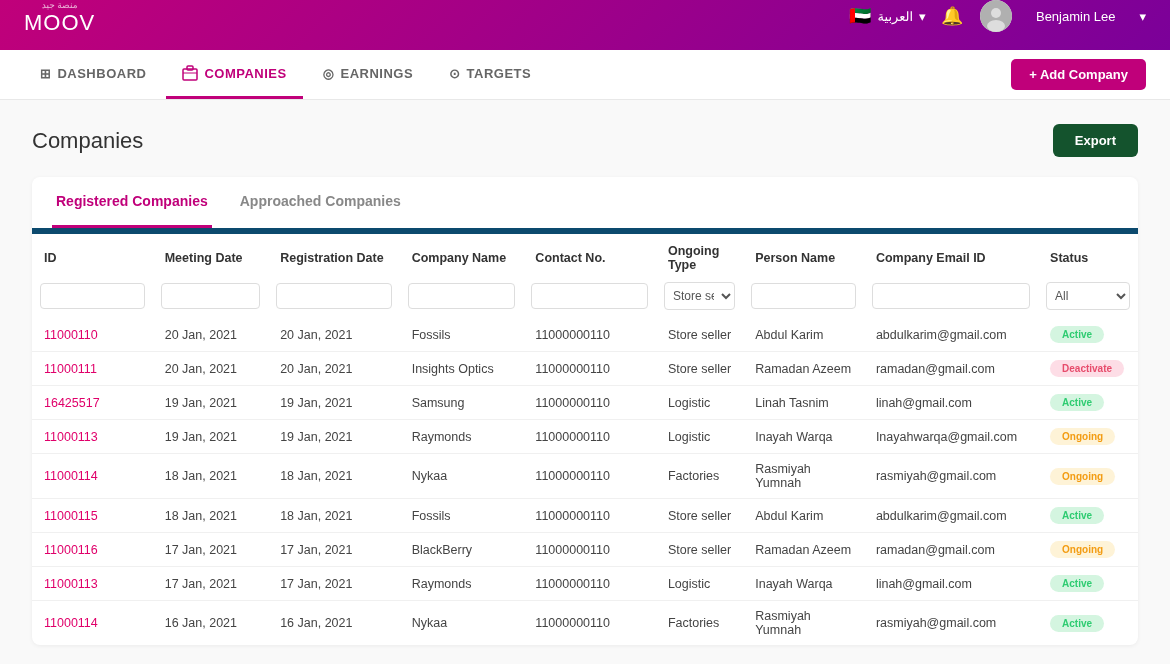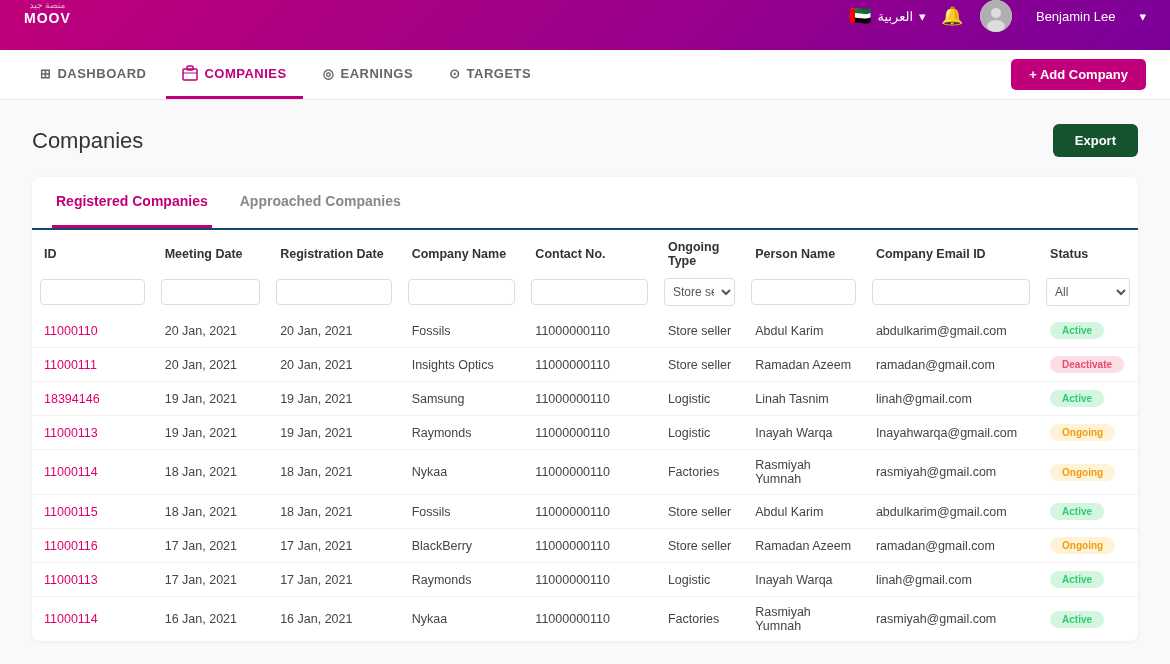--- a/index.html
+++ b/index.html
@@ -14,22 +14,22 @@
       justify-content: space-between;
       padding: 0 24px;
     }
     .logo {
       display: flex;
       align-items: center;
       gap: 8px;
     }
     .logo-text {
       color: white;
-      font-size: 14px;
-      font-weight: 700;
+      font-size: 22px;
+      font-weight: 400;
       letter-spacing: 1px;
     }
     .logo-sub {
       color: rgba(255,255,255,0.7);
       font-size: 9px;
       display: block;
       text-align: center;
     }
     .header-right {
       display: flex;
@@ -144,21 +144,21 @@
 
     
     .table-card {
       background: white;
       border-radius: 8px;
       box-shadow: 0 1px 4px rgba(0,0,0,0.06);
       overflow: hidden;
     }
     .tabs {
       display: flex;
-      border-bottom: 2px solid #0c4a6e;
+      border-bottom: 6px solid #0c4a6e;
       padding: 0 20px;
     }
     .tab {
       padding: 16px 4px;
       margin-right: 24px;
       font-size: 14px;
       font-weight: 600;
       color: #888;
       cursor: pointer;
       border-bottom: 3px solid transparent;
@@ -353,21 +353,21 @@
     <td>20 Jan, 2021</td>
     <td>20 Jan, 2021</td>
     <td>Insights Optics</td>
     <td>11000000110</td>
     <td>Store seller</td>
     <td>Ramadan Azeem</td>
     <td>ramadan@gmail.com</td>
     <td><span class="badge badge-deactivate">Deactivate</span></td>
   </tr>
           <tr>
-    <td><a class="id-link">18394146</a></td>
+    <td><a class="id-link">16425517</a></td>
     <td>19 Jan, 2021</td>
     <td>19 Jan, 2021</td>
     <td>Samsung</td>
     <td>11000000110</td>
     <td>Logistic</td>
     <td>Linah Tasnim</td>
     <td>linah@gmail.com</td>
     <td><span class="badge badge-active">Active</span></td>
   </tr>
           <tr>

